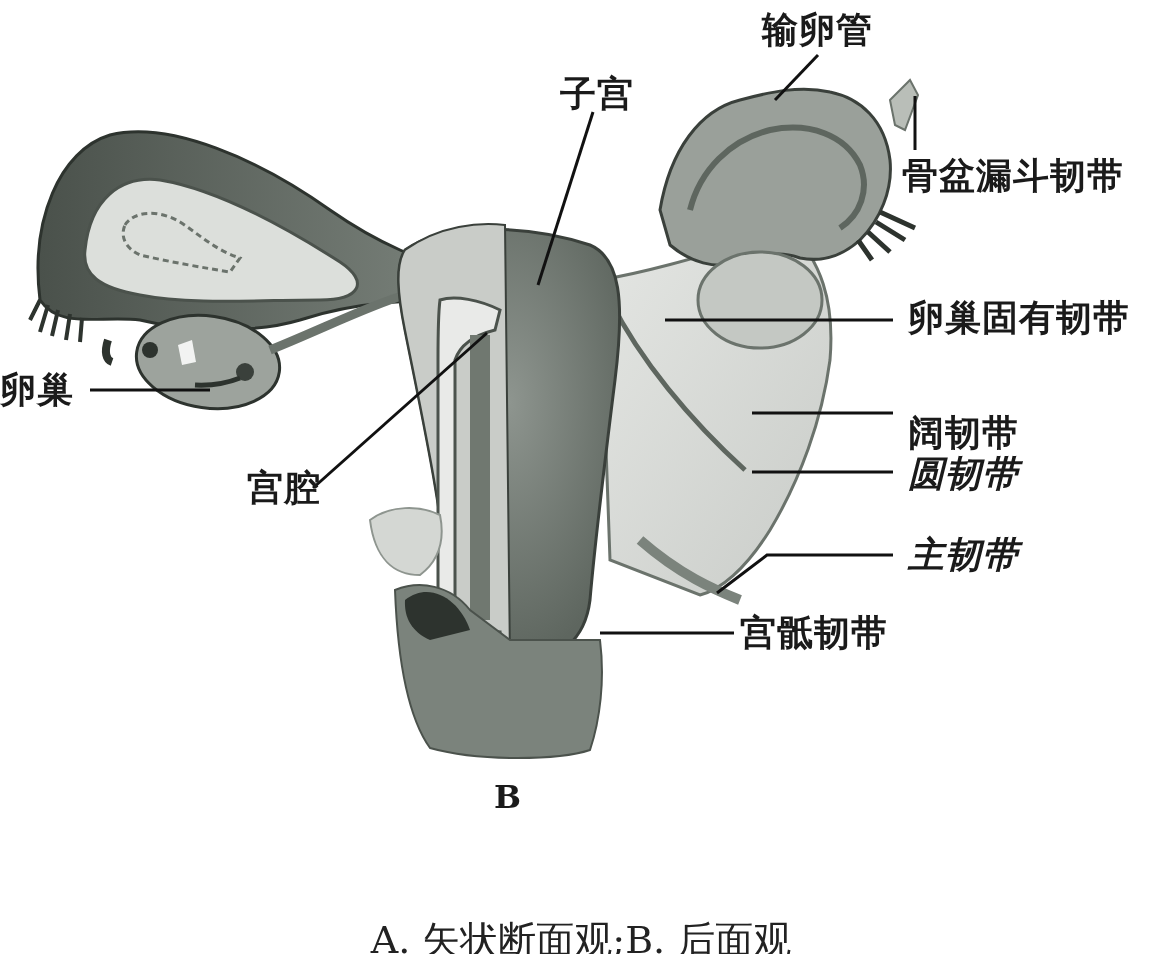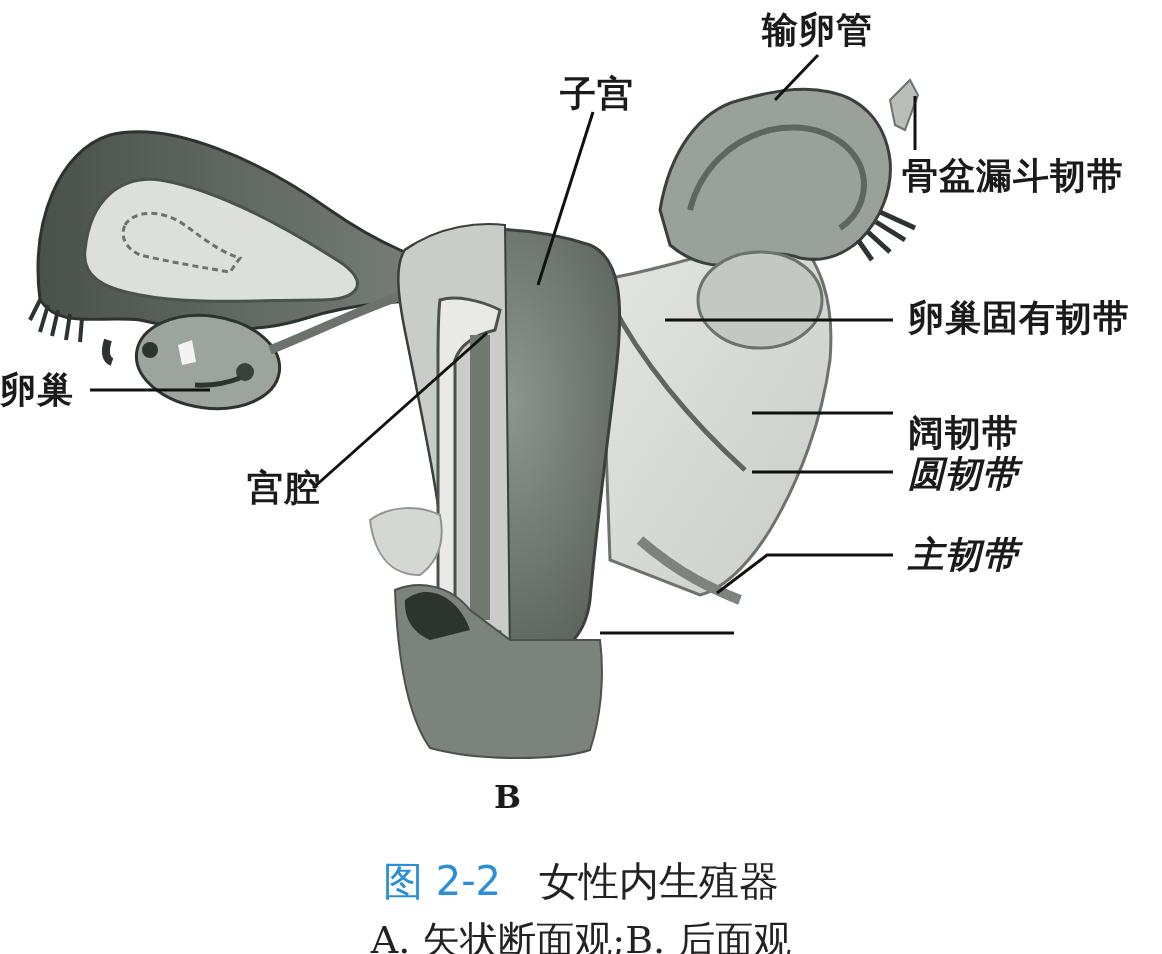--- a/index.html
+++ b/index.html
@@ -103,20 +103,18 @@
 
   <div class="label" style="left:762px; top:12px;">输卵管</div>
   <div class="label" style="left:560px; top:76px;">子宫</div>
   <div class="label" style="left:902px; top:158px;text-align:right;">骨盆漏斗韧带</div>
   <div class="label" style="left:0px; top:372px;">卵巢</div>
   <div class="label" style="left:908px; top:303px;font-family:Liberation Mono, monospace;">卵巢固有韧带</div>
   <div class="label" style="left:230px; top:470px;margin-left:17px;">宫腔</div>
   <div class="label" style="left:908px; top:396px;margin-top:19px;">阔韧带</div>
   <div class="label" style="left:908px; top:456px;font-style:italic;">圆韧带</div>
   <div class="label" style="left:908px; top:537px;font-style:italic;">主韧带</div>
+  <div class="label" style="left:740px; top:615px;">宫骶韧带</div>
 
   <div class="panel-letter">B</div>
 
-  <div class="caption">
-    <span class="fig-no">图 2-2</span><span>女性内生殖器</span>
-  </div>
   <div class="subcaption">A. 矢状断面观;B. 后面观</div>
 </div>
 
 </body></html>

